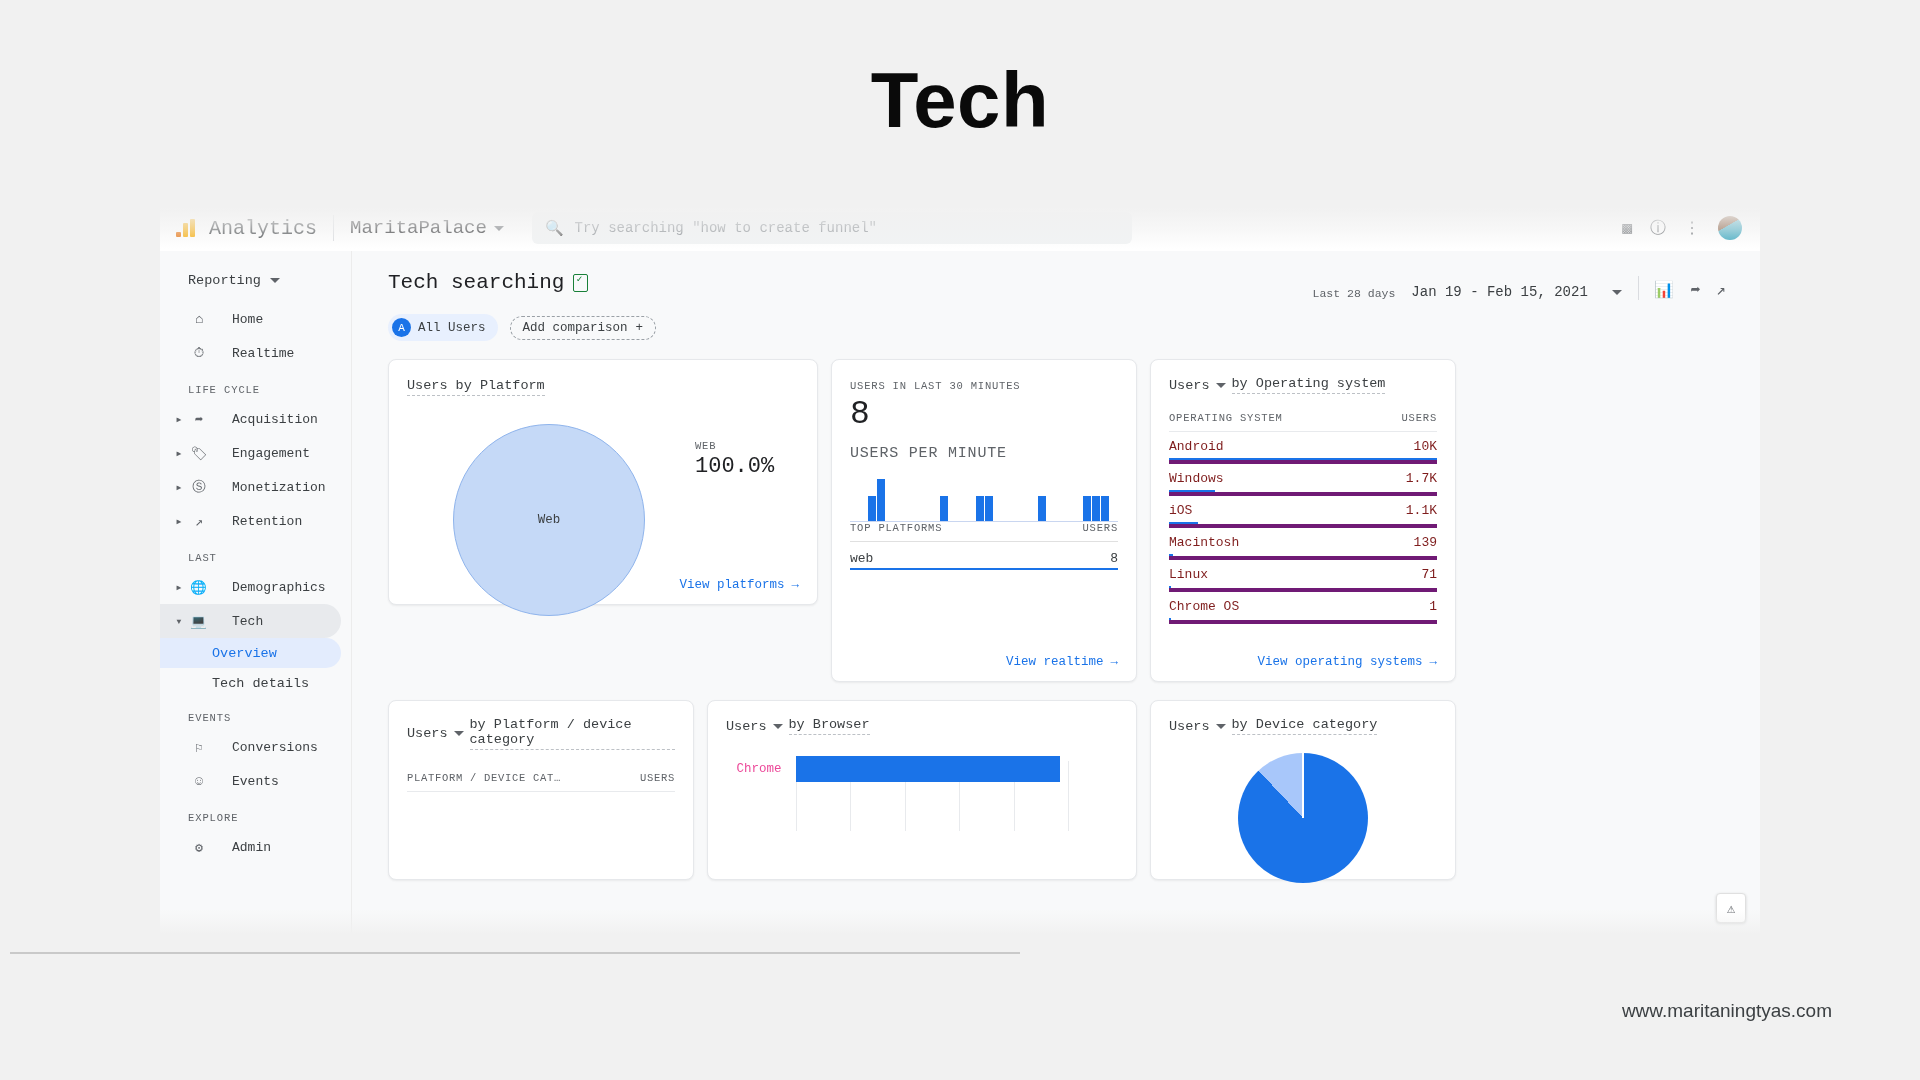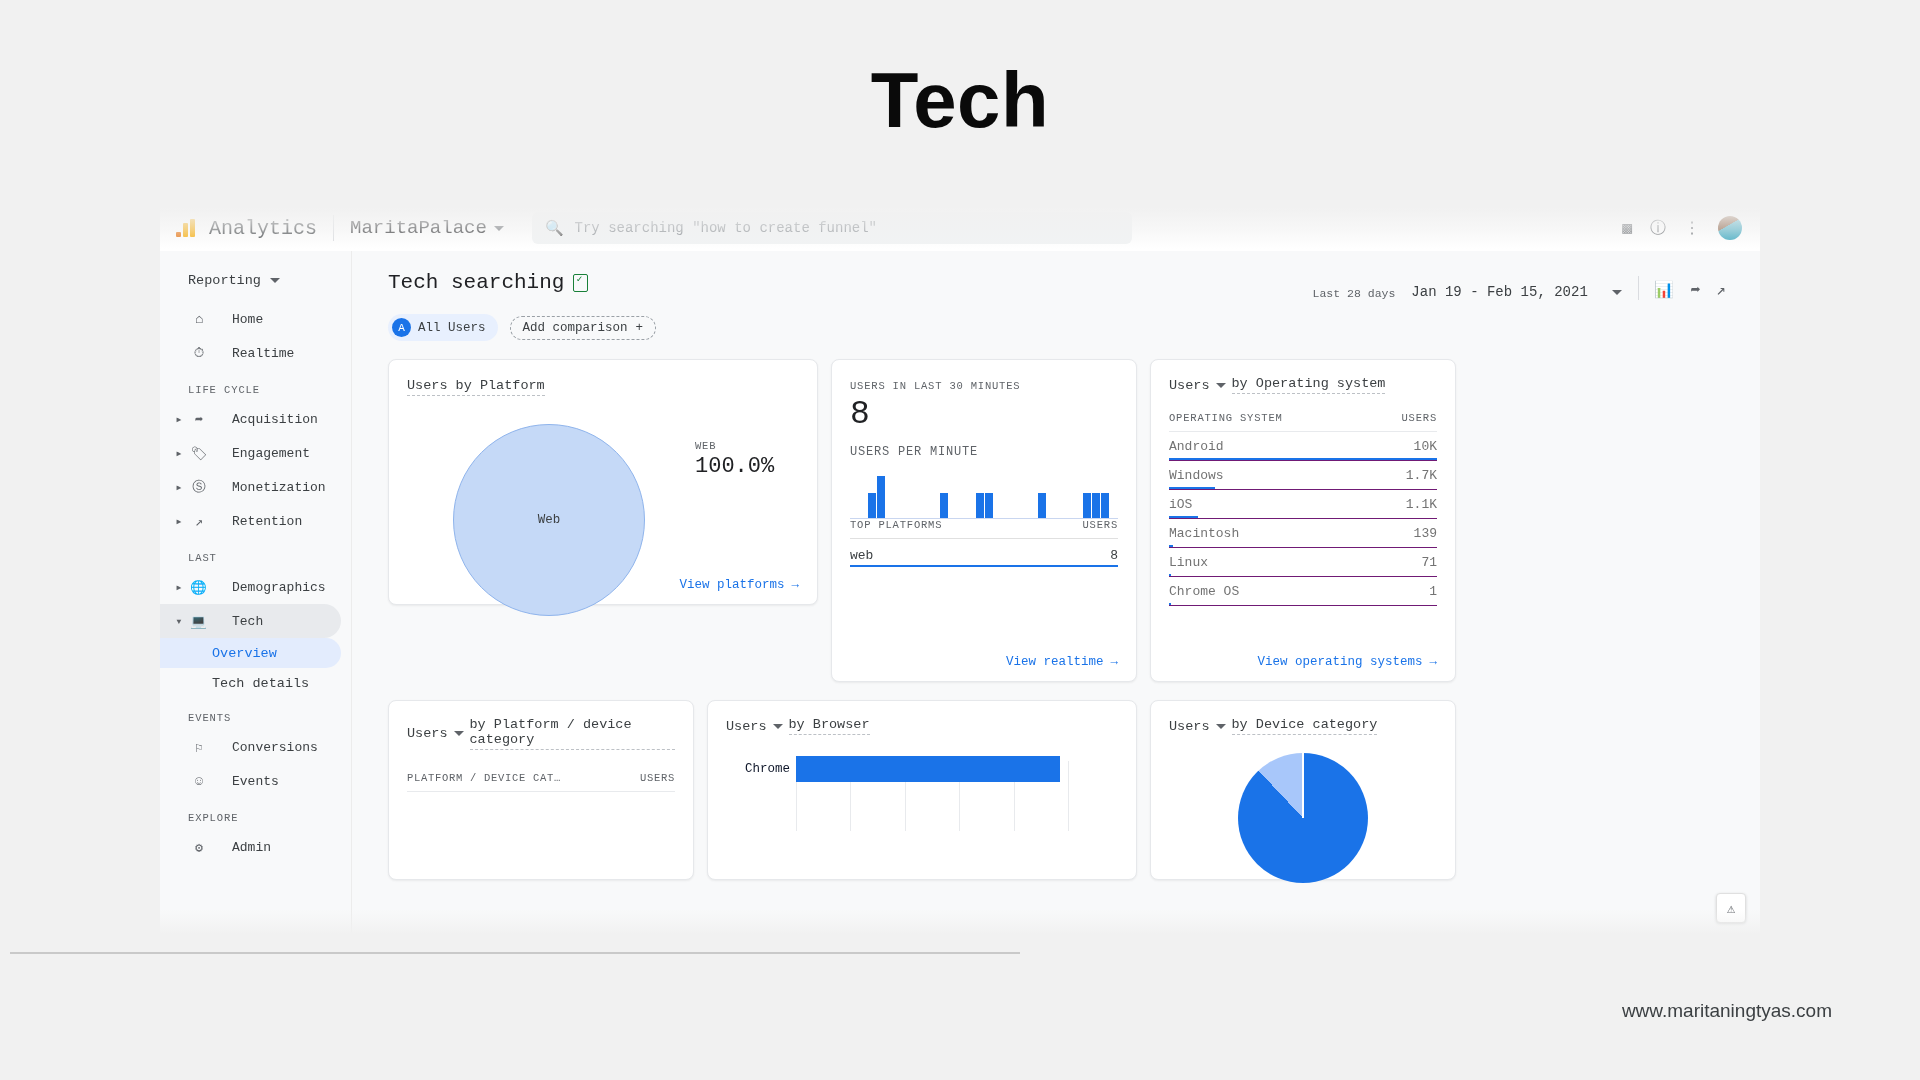--- a/index.html
+++ b/index.html
@@ -150,57 +150,57 @@
     position: absolute; left: 46px; top: 28px; width: 192px; height: 192px;
     border-radius: 50%; background: #c5d9f7; border: 1px solid #8fb4ec;
     display: flex; align-items: center; justify-content: center;
     font-size: 12.5px; color: #3c4043;
   }
   .pie-legend { position: absolute; left: 288px; top: 44px; }
   .pl-label { font-size: 10.5px; color: #5f6368; letter-spacing: 0.8px; }
   .pl-value { font-size: 22px; color: #202124; margin-top: 2px; }
 
   
-  .rt-label { font-size: 12px; color: #5f6368; letter-spacing: 0.8px; margin-top: 12px; }
+  .rt-label { font-size: 15px; color: #5f6368; letter-spacing: 0.8px; margin-top: 12px; }
   .rt-big { font-size: 33px; color: #202124; line-height: 1.1; margin-top: 3px; }
   .rt-bars { position: relative; height: 50px; margin-top: 10px; border-bottom: 1px solid #c9d6f0;
     display: flex; align-items: flex-end; gap: 1px; }
   .rt-bar { flex: 1 1 auto; background: #1a73e8; }
   .rt-tbl-head {
     display: flex; justify-content: space-between; 
     font-size: 10.5px; color: #5f6368; letter-spacing: 0.8px;
     border-bottom: 1px solid #e0e0e0; padding-bottom: 7px;
   }
   .rt-row { display: flex; justify-content: space-between; font-size: 13px; color: #3c4043; padding: 9px 0 4px 0; position: relative; }
   .rt-row .rowbar { position: absolute; left: 0; bottom: 0; height: 2px; background: #1a73e8; }
 
   
   .os-head {
     display: flex; justify-content: space-between; margin-top: 18px;
     font-size: 10.5px; color: #5f6368; letter-spacing: 0.8px; padding-bottom: 7px;
     border-bottom: 1px solid #e8eaed;
   }
-  .os-row { position: relative; display: flex; justify-content: space-between; font-size: 13px; color: #737373; padding: 7px 0 6px 0; border-bottom: 1px solid #701a75; }
+  .os-row { position: relative; display: flex; justify-content: space-between; font-size: 13px; color: #7f1d1d; padding: 7px 0 6px 0; border-bottom: 4px solid #701a75; }
   .os-row .osbar { position: absolute; left: 0; bottom: 0; height: 2px; background: #1a73e8; min-width: 2px; }
 
   
   .cards2 { display: flex; gap: 13px; padding: 18px 30px 0 36px; }
   .card-d { width: 306px; height: 180px; }
   .card-e { width: 430px; height: 180px; }
   .card-f { width: 306px; height: 180px; }
   .tbl-head2 {
     display: flex; justify-content: space-between; margin-top: 22px;
     font-size: 10.5px; color: #5f6368; letter-spacing: 0.7px; padding-bottom: 7px;
     border-bottom: 1px solid #e8eaed;
   }
   .browser-chart { margin-top: 20px; position: relative; height: 90px; padding-left: 70px; }
   .bc-grid { position: absolute; left: 70px; right: 50px; top: 6px; bottom: 14px; }
   .bc-grid span { position: absolute; top: 0; bottom: 0; width: 1px; background: #e8eaed; }
   .bc-row { position: relative; display: flex; align-items: center; height: 28px; margin-top: 12px; }
-  .bc-name { position: absolute; left: -68px; width: 62px; text-align: right; font-size: 12.5px; color: #0f172a; }
+  .bc-name { position: absolute; left: -68px; width: 62px; text-align: center; font-size: 12.5px; color: #ec4899; }
   .bc-bar { height: 26px; background: #1a73e8; }
   .donut-wrap { position: relative; height: 110px; margin-top: 18px; display: flex; justify-content: center; }
   .donut {
     width: 130px; height: 130px; border-radius: 50%;
     background: conic-gradient(#1a73e8 0 88%, #a8c7fa 88% 100%);
     position: relative;
   }
   .donut:after {
     content: ""; position: absolute; left: 50%; top: 0; width: 2px; height: 50%;
     background: #fff; transform: translateX(-50%);

